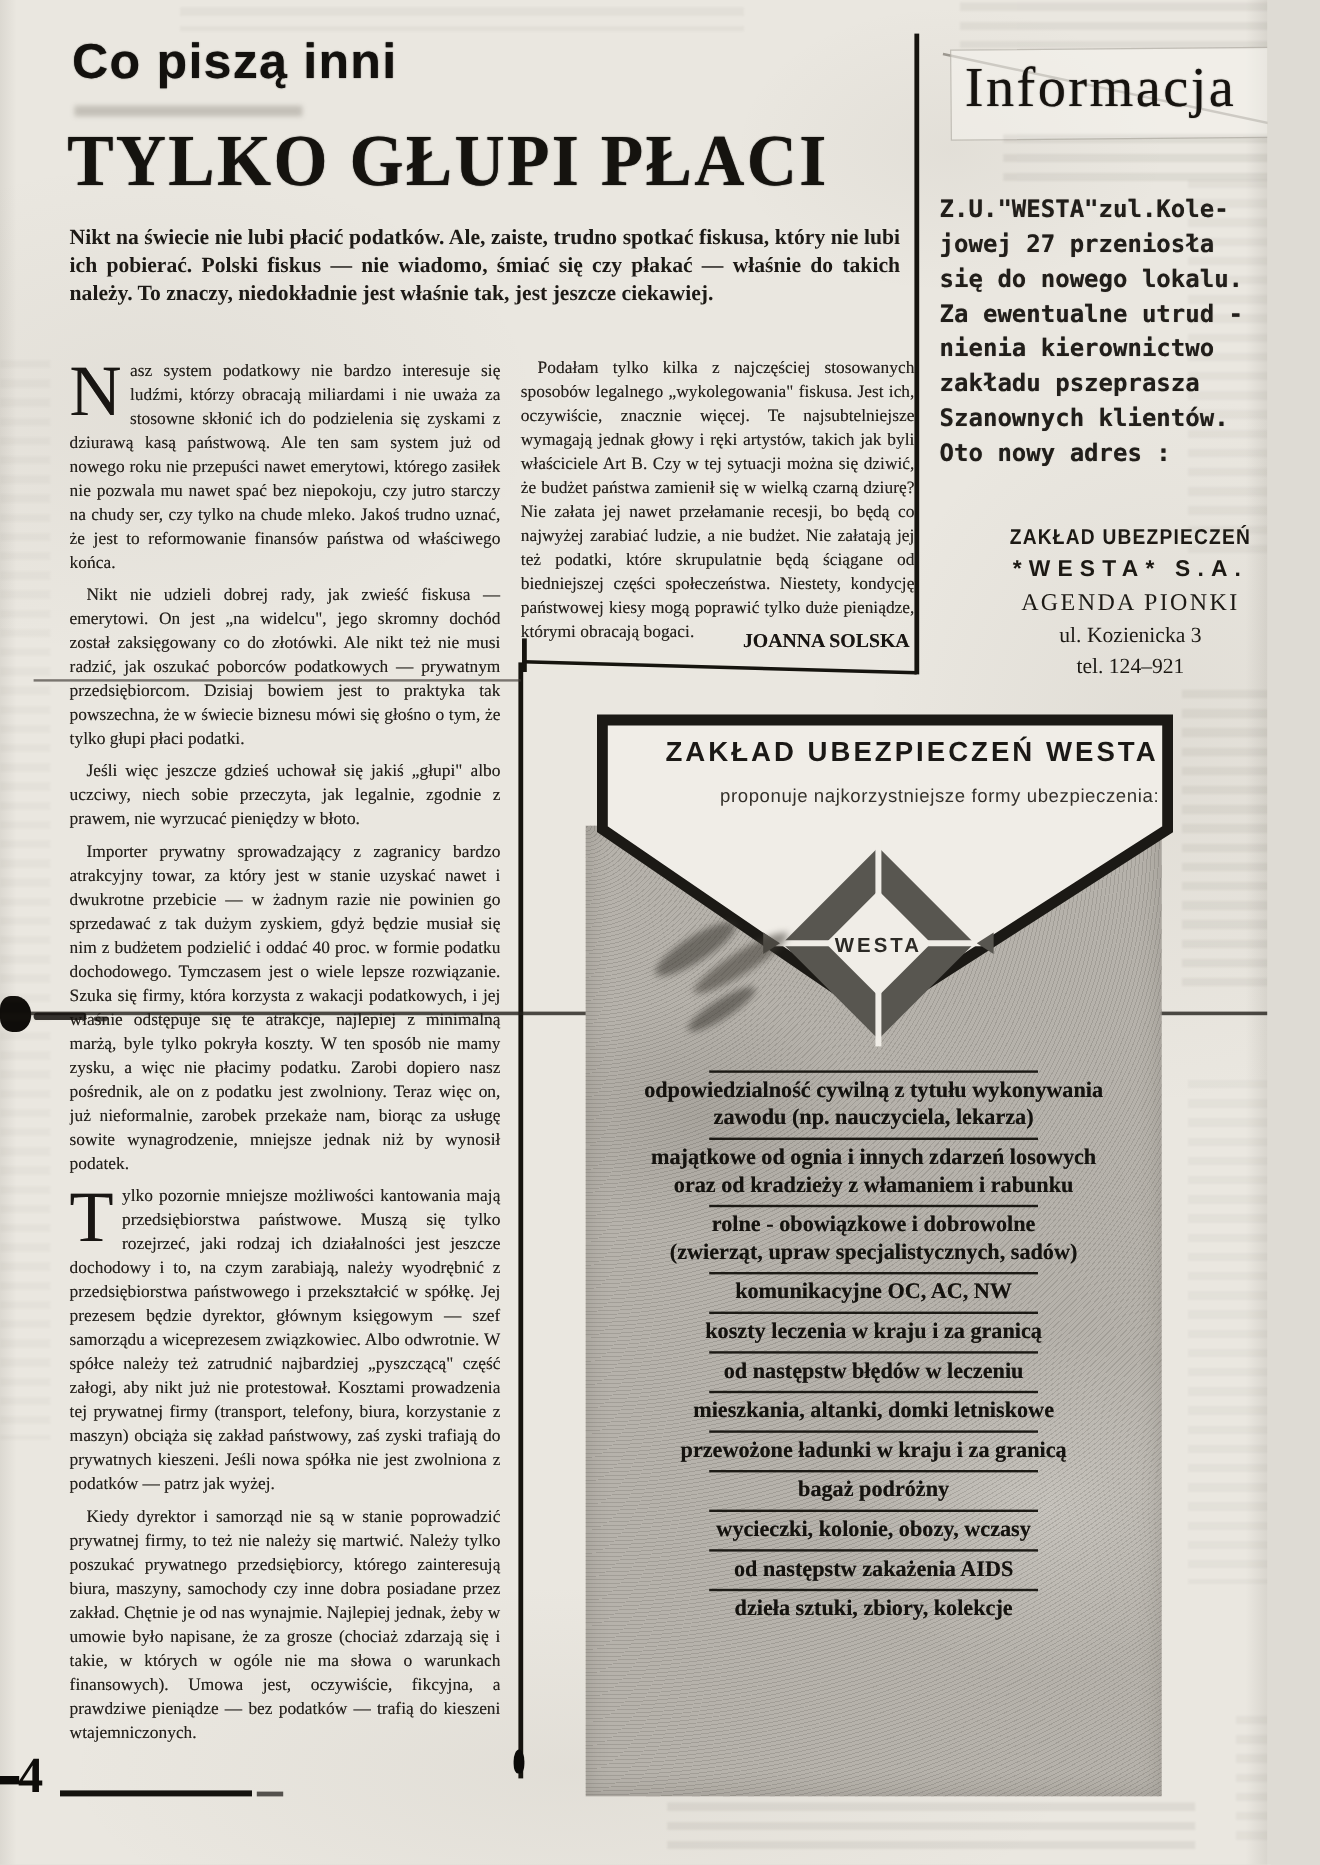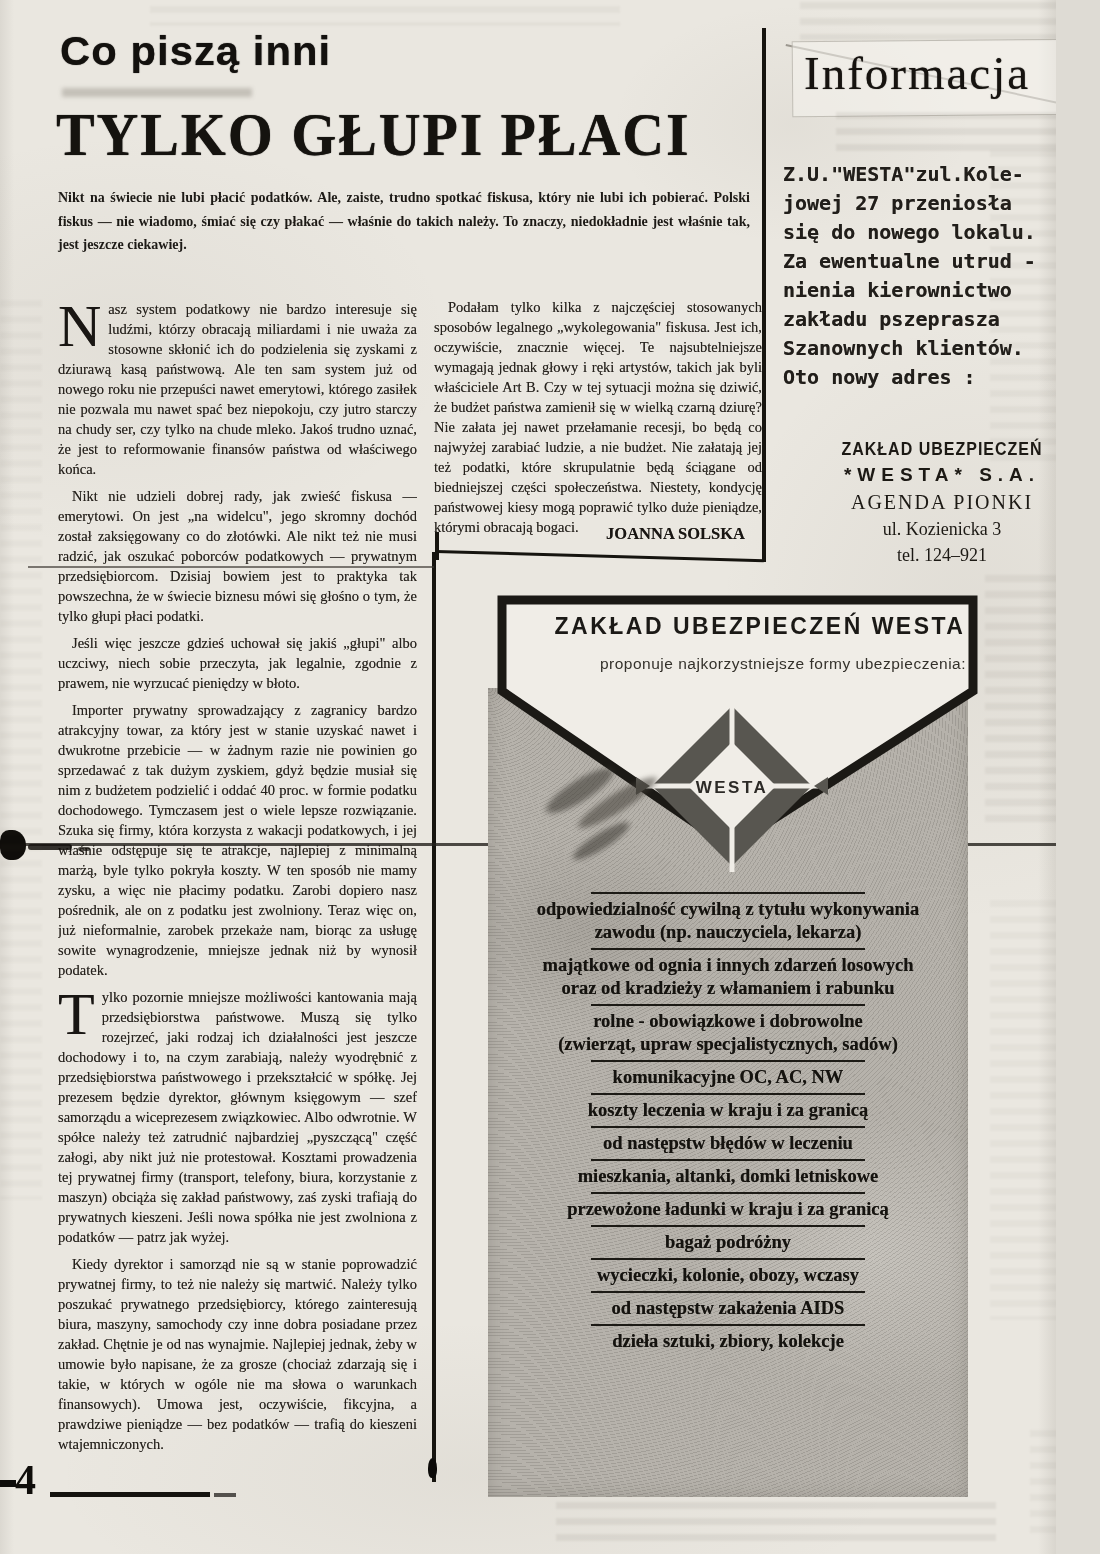--- a/index.html
+++ b/index.html
@@ -25,33 +25,33 @@
     transform:scaleX(1.02);transform-origin:left top;
     text-shadow:0 0 1px rgba(20,18,15,.8);
   }
   .kicker-smudge{left:62px;top:88px;width:190px;height:9px;background:#8a857b;opacity:.4;filter:blur(2px);}
   .headline{
     left:56px;top:100px;width:700px;font-weight:bold;font-size:61px;letter-spacing:2px;
     color:#15130f;transform:scaleX(.95);transform-origin:left top;white-space:nowrap;
     text-shadow:0 0 1px rgba(20,18,15,.9);
   }
   .lead{
-    left:58px;top:186px;width:692px;font-weight:bold;font-size:14px;line-height:23.5px;
+    left:58px;top:186px;width:692px;font-weight:bold;font-size:18px;line-height:23.5px;
     text-align:justify;color:#1d1a16;
   }
   
   .col{font-size:14.5px;line-height:20px;text-align:justify;color:#26221d;
        text-shadow:0 0 .4px rgba(35,30,25,.55);}
   .col1{left:58px;top:299px;width:359px;height:1188px;overflow:hidden;}
   .col2{left:434px;top:297px;width:328px;}
   .col p{margin:0 0 7px 0;text-indent:14px;}
   .col p.has-drop{text-indent:0;}
   .dropcap{float:left;font-size:60px;line-height:48px;padding:3px 7px 0 0;font-weight:normal;color:#191613;}
   .dropcap:empty{display:none;}
-  .byline{text-align:right;font-weight:bold;font-size:16.5px;margin-top:-20px;padding-right:17px;color:#191613;}
+  .byline{text-align:right;font-weight:bold;font-size:16.5px;margin-top:-20px;padding-right:4px;color:#191613;}
   
   .vrule-right{left:762px;top:28px;width:3.5px;height:534px;background:#16140f;}
   .hrule-mid{left:436px;top:550px;width:328px;height:3px;background:#16140f;transform:rotate(1.6deg);transform-origin:left center;}
   .hrule-cap{left:435px;top:532px;width:3.5px;height:28px;background:#16140f;}
   .vrule-ad{left:432px;top:552px;width:3.5px;height:930px;background:#16140f;}
   .vrule-blob{left:428px;top:1458px;width:9px;height:20px;background:#0c0b09;border-radius:50% 50% 40% 40%;}
   .crease-a{left:28px;top:566px;width:406px;height:2px;background:#3c3832;opacity:.65;}
   .crease-b{left:0;top:843px;width:1100px;height:2.5px;background:#23201b;opacity:.8;}
   .crease-blob1{left:0;top:830px;width:26px;height:30px;background:#0f0d0a;border-radius:40% 60% 55% 45%;}
   .crease-blob2{left:28px;top:844px;width:44px;height:6px;background:#14110d;opacity:.85;border-radius:3px;}

